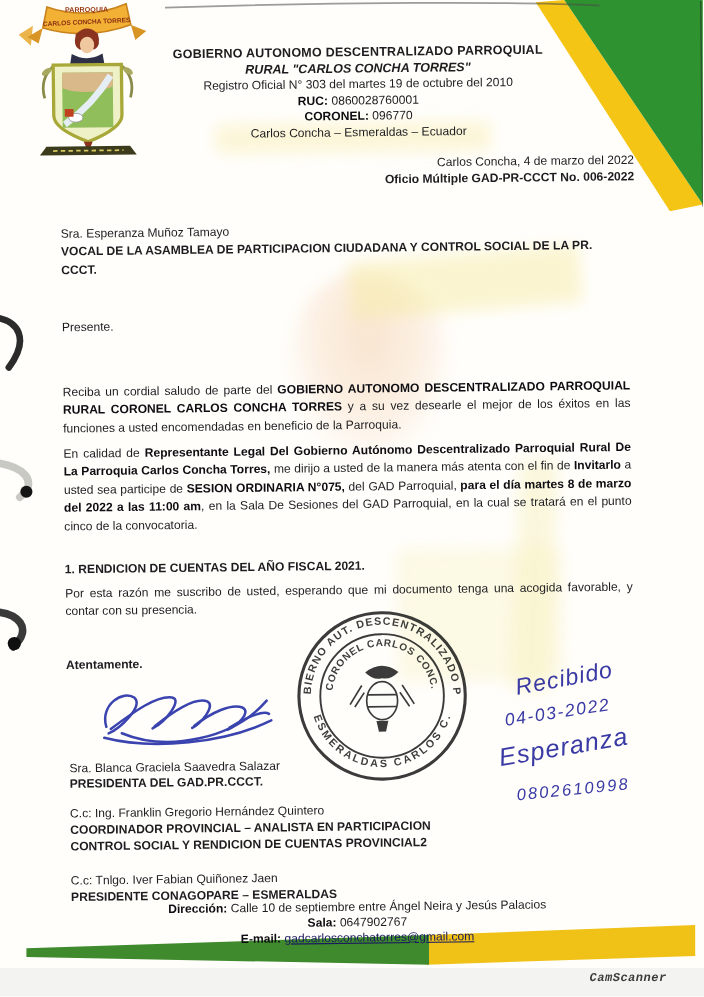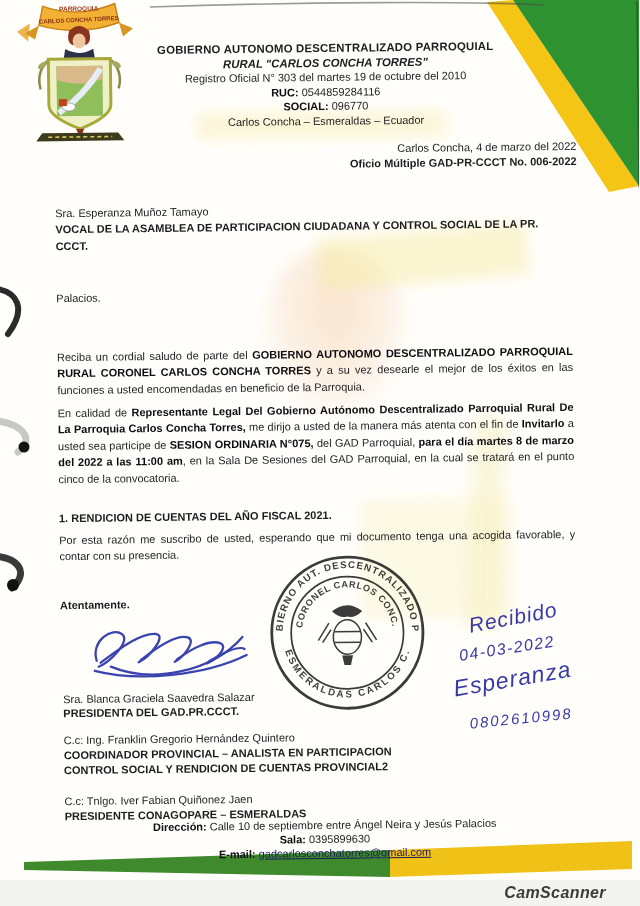--- a/index.html
+++ b/index.html
@@ -50,22 +50,22 @@
   .h3{left:450px;top:668px;font-size:23px;transform:rotate(-9deg);letter-spacing:1px;}
   .h4{left:466px;top:712px;font-size:15px;transform:rotate(-5deg);letter-spacing:2px;}
 
   .crest{position:absolute;left:20px;top:0;width:128px;height:148px;}
   .corner-tr{position:absolute;right:1px;top:0;width:152px;height:192px;}
   .band{position:absolute;left:0;top:836px;width:640px;height:46px;}
   .rings{position:absolute;left:0;top:0;width:60px;height:880px;pointer-events:none;}
   .topedge{position:absolute;left:0;top:0;width:640px;height:12px;}
 
   .margin-bottom{position:absolute;left:0;top:880px;width:640px;height:26px;background:#f3f3f1;}
-  .camscanner{position:absolute;right:34px;top:884px;font-size:16px;font-weight:bold;font-style:italic;
-              color:#3c3c3c;letter-spacing:.4px;}
+  .camscanner{position:absolute;right:34px;top:884px;font-size:11px;font-weight:bold;font-style:italic;
+              color:#3c3c3c;letter-spacing:.4px;font-family:Liberation Mono, monospace;}
 </style>
 </head>
 <body>
 
 <div class="canvas">
   <div class="page"></div>
 
   <svg class="corner-tr" viewBox="0 0 152 192">
     <polygon points="0,2 26,0 152,186 122,192" fill="#f5c516"></polygon>
     <polygon points="26,0 152,0 152,186" fill="#2e9230"></polygon>
@@ -107,36 +107,36 @@
       <rect x="43" y="96" width="8" height="7" fill="#c04020"></rect>
       <polygon points="60,126 64,136 68,126" fill="#8a3420"></polygon>
       <polygon points="26,130 102,130 108,138 20,138" fill="#3c3c1c"></polygon>
       <line x1="32" y1="134" x2="96" y2="134" stroke="#d8c860" stroke-width="1.6" stroke-dasharray="4 3"></line>
     </svg>
 
     <div class="hdr">
       <div class="l1">GOBIERNO AUTONOMO DESCENTRALIZADO PARROQUIAL</div>
       <div class="l2">RURAL "CARLOS CONCHA TORRES"</div>
       <div>Registro Oficial N° 303 del martes 19 de octubre del 2010</div>
-      <div><b>RUC: </b><span>0544859284116</span></div>
-      <div><b>SOCIAL: </b><span>096770</span></div>
+      <div><b>RUC: </b><span>0860028760001</span></div>
+      <div><b>CORONEL: </b><span>096770</span></div>
       <div>Carlos Concha – Esmeraldas – Ecuador</div>
     </div>
 
     <div class="dateline">
       <div>Carlos Concha, 4 de marzo del 2022</div>
       <div class="bold">Oficio Múltiple GAD-PR-CCCT No. 006-2022</div>
     </div>
 
     <div class="block recipient">
       <div>Sra. Esperanza Muñoz Tamayo</div>
       <div class="bold">VOCAL DE LA ASAMBLEA DE PARTICIPACION CIUDADANA Y CONTROL SOCIAL DE LA PR. CCCT.</div>
     </div>
 
-    <div class="block presente">Palacios.</div>
+    <div class="block presente">Presente.</div>
 
     <div class="block p1 just"><span>Reciba un cordial saludo de parte del </span><b>GOBIERNO AUTONOMO DESCENTRALIZADO PARROQUIAL RURAL CORONEL CARLOS CONCHA TORRES</b><span> y a su vez desearle el mejor de los éxitos en las funciones a usted encomendadas en beneficio de la Parroquia.</span></div>
     <div class="block p2 just"><span>En calidad de </span><b>Representante Legal Del Gobierno Autónomo Descentralizado Parroquial Rural De La Parroquia Carlos Concha Torres,</b><span> me dirijo a usted de la manera más atenta con el fin de </span><b>Invitarlo</b><span> a usted sea participe de </span><b>SESION ORDINARIA N°075,</b><span> del GAD Parroquial, </span><b>para el día martes 8 de marzo del 2022 a las 11:00 am</b><span>, en la Sala De Sesiones del GAD Parroquial, en la cual se tratará en el punto cinco de la convocatoria.</span></div>
     <div class="block item1">1. RENDICION DE CUENTAS DEL AÑO FISCAL 2021.</div>
     <div class="block p3 just">Por esta razón me suscribo de usted, esperando que mi documento tenga una acogida favorable, y contar con su presencia.</div>
     <div class="block closing">Atentamente.</div>
 
     <svg class="seal" viewBox="0 0 150 150">
       <defs>
         <path id="arcTop" d="M 15,75 A 60,60 0 0 1 135,75"></path>
@@ -189,21 +189,21 @@
       <div class="bold">COORDINADOR PROVINCIAL – ANALISTA EN PARTICIPACION</div>
       <div class="bold">CONTROL SOCIAL Y RENDICION DE CUENTAS PROVINCIAL2</div>
     </div>
     <div class="block cc2">
       <div>C.c: Tnlgo. Iver Fabian Quiñonez Jaen</div>
       <div class="bold">PRESIDENTE CONAGOPARE – ESMERALDAS</div>
     </div>
 
     <div class="block footer">
       <div><b>Dirección: </b><span>Calle 10 de septiembre entre Ángel Neira y Jesús Palacios</span></div>
-      <div><b>Sala: </b><span>0395899630</span></div>
+      <div><b>Sala: </b><span>0647902767</span></div>
       <div>
         <b>E-mail:</b>
         <a href="#">gadcarlosconchatorres@gmail.com</a>
       </div>
     </div>
   </div>
 
   <svg class="rings" viewBox="0 0 60 880">
     <path d="M-10,288 C20,290 26,310 8,334" stroke="#2b2b2b" stroke-width="6" fill="none" stroke-linecap="round"></path>
     <path d="M-12,420 C22,422 36,438 18,452" stroke="#c9c9c4" stroke-width="7" fill="none" stroke-linecap="round"></path>

